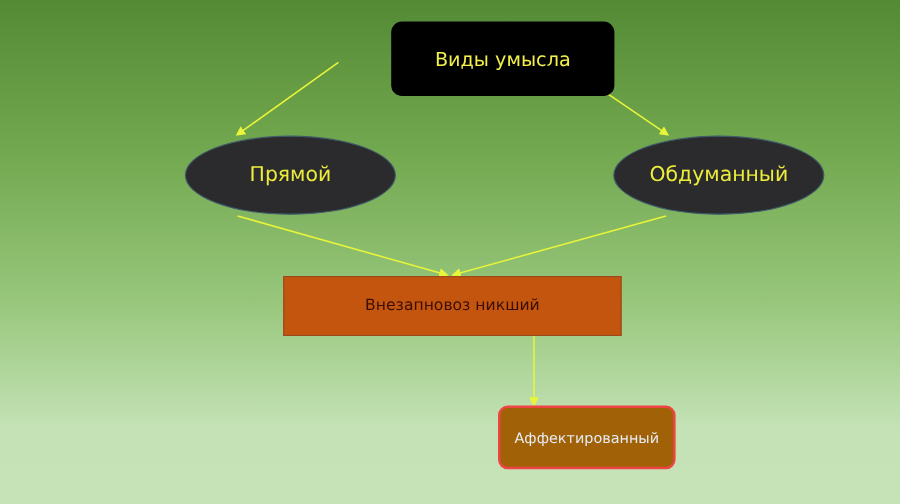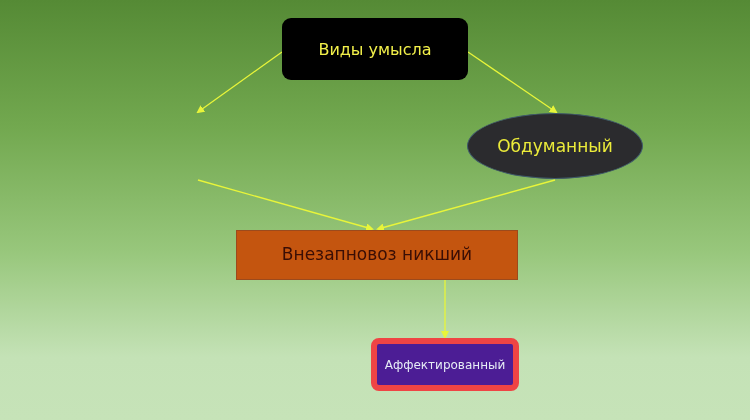--- a/index.html
+++ b/index.html
@@ -3,42 +3,42 @@
   <meta charset="utf-8">
   <style>
     html, body { margin: 0; padding: 0; }
     body {
       width: 750px; height: 420px; overflow: hidden; position: relative;
       background: linear-gradient(to bottom, #558a35 0%, #72a84f 30%, #98c77c 60%, #c4e2b6 85%, #c6e3b8 100%);
       font-family: "DejaVu Sans", sans-serif;
     }
     .canvas { position: absolute; left: 0; top: 0; width: 750px; height: 420px; }
     svg.connectors { position: absolute; left: 0; top: 0; width: 750px; height: 420px; pointer-events: none; }
-    .node { position: absolute; display: flex; align-items: center; justify-content: center; box-sizing: border-box; text-align: left; }
+    .node { position: absolute; display: flex; align-items: center; justify-content: center; box-sizing: border-box; text-align: left; margin-left: 44px; }
     .root {
       left: 282px; top: 18px; width: 186px; height: 62px;
       background: #000; border-radius: 9px; color: #f2f04a; font-size: 16px;
     }
     .ellipse {
       width: 176px; height: 66px; border-radius: 50%;
       background: #2b2b2e; border: 1px solid #3f5a6a;
       color: #ecec3a; font-size: 17px;
     }
     .e-left { left: 110px; top: 113px; }
     .e-right { left: 467px; top: 113px; }
     .split {
       position: absolute; left: 236px; top: 230px; width: 280px; height: 48px;
       background: #c4550f; border: 1px solid #9c4a1c; display: flex;
     }
     .split .cell { flex: 1; display: flex; align-items: center; justify-content: center; color: #3a0e05; text-align: center; line-height: 1.15; }
     .split .cell.left { font-size: 15px; border-right: 1px solid #8d4524; padding-top: 4px; }
-    .split .cell.right { font-size: 17px; padding: 0 4px; align-items: center; }
+    .split .cell.right { font-size: 13px; padding: 0 4px; align-items: center; }
     .bottom {
       left: 371px; top: 338px; width: 148px; height: 53px;
-      background: #4c1d95; border-radius: 8px; border: 6px solid #ef4444;
+      background: #a16207; border-radius: 8px; border: 2px solid #ef4444;
       color: #e6ecf5; font-size: 12px;
     }
   </style>
 </head>
 <body>
 
 <div class="canvas">
 
   <svg class="connectors" viewBox="0 0 750 420">
     <defs>
@@ -50,20 +50,23 @@
     <line x1="468" y1="52" x2="556" y2="112" stroke="#e8f53a" stroke-width="1.3" marker-end="url(#ah)"></line>
     <line x1="198" y1="180" x2="372" y2="229" stroke="#e8f53a" stroke-width="1.3" marker-end="url(#ah)"></line>
     <line x1="555" y1="180" x2="378" y2="229" stroke="#e8f53a" stroke-width="1.3" marker-end="url(#ah)"></line>
     <line x1="445" y1="279" x2="445" y2="337" stroke="#e8f53a" stroke-width="1.3" marker-end="url(#ah)"></line>
   </svg>
 
   <div class="node root">
     <span>Виды умысла</span>
   </div>
 
+  <div class="node ellipse e-left">
+    <span>Прямой</span>
+  </div>
 
   <div class="node ellipse e-right">
     <span>Обдуманный</span>
   </div>
 
   <div class="split">
     <div class="cell right">
       <span>Внезапновоз никший</span>
     </div>
   </div>

